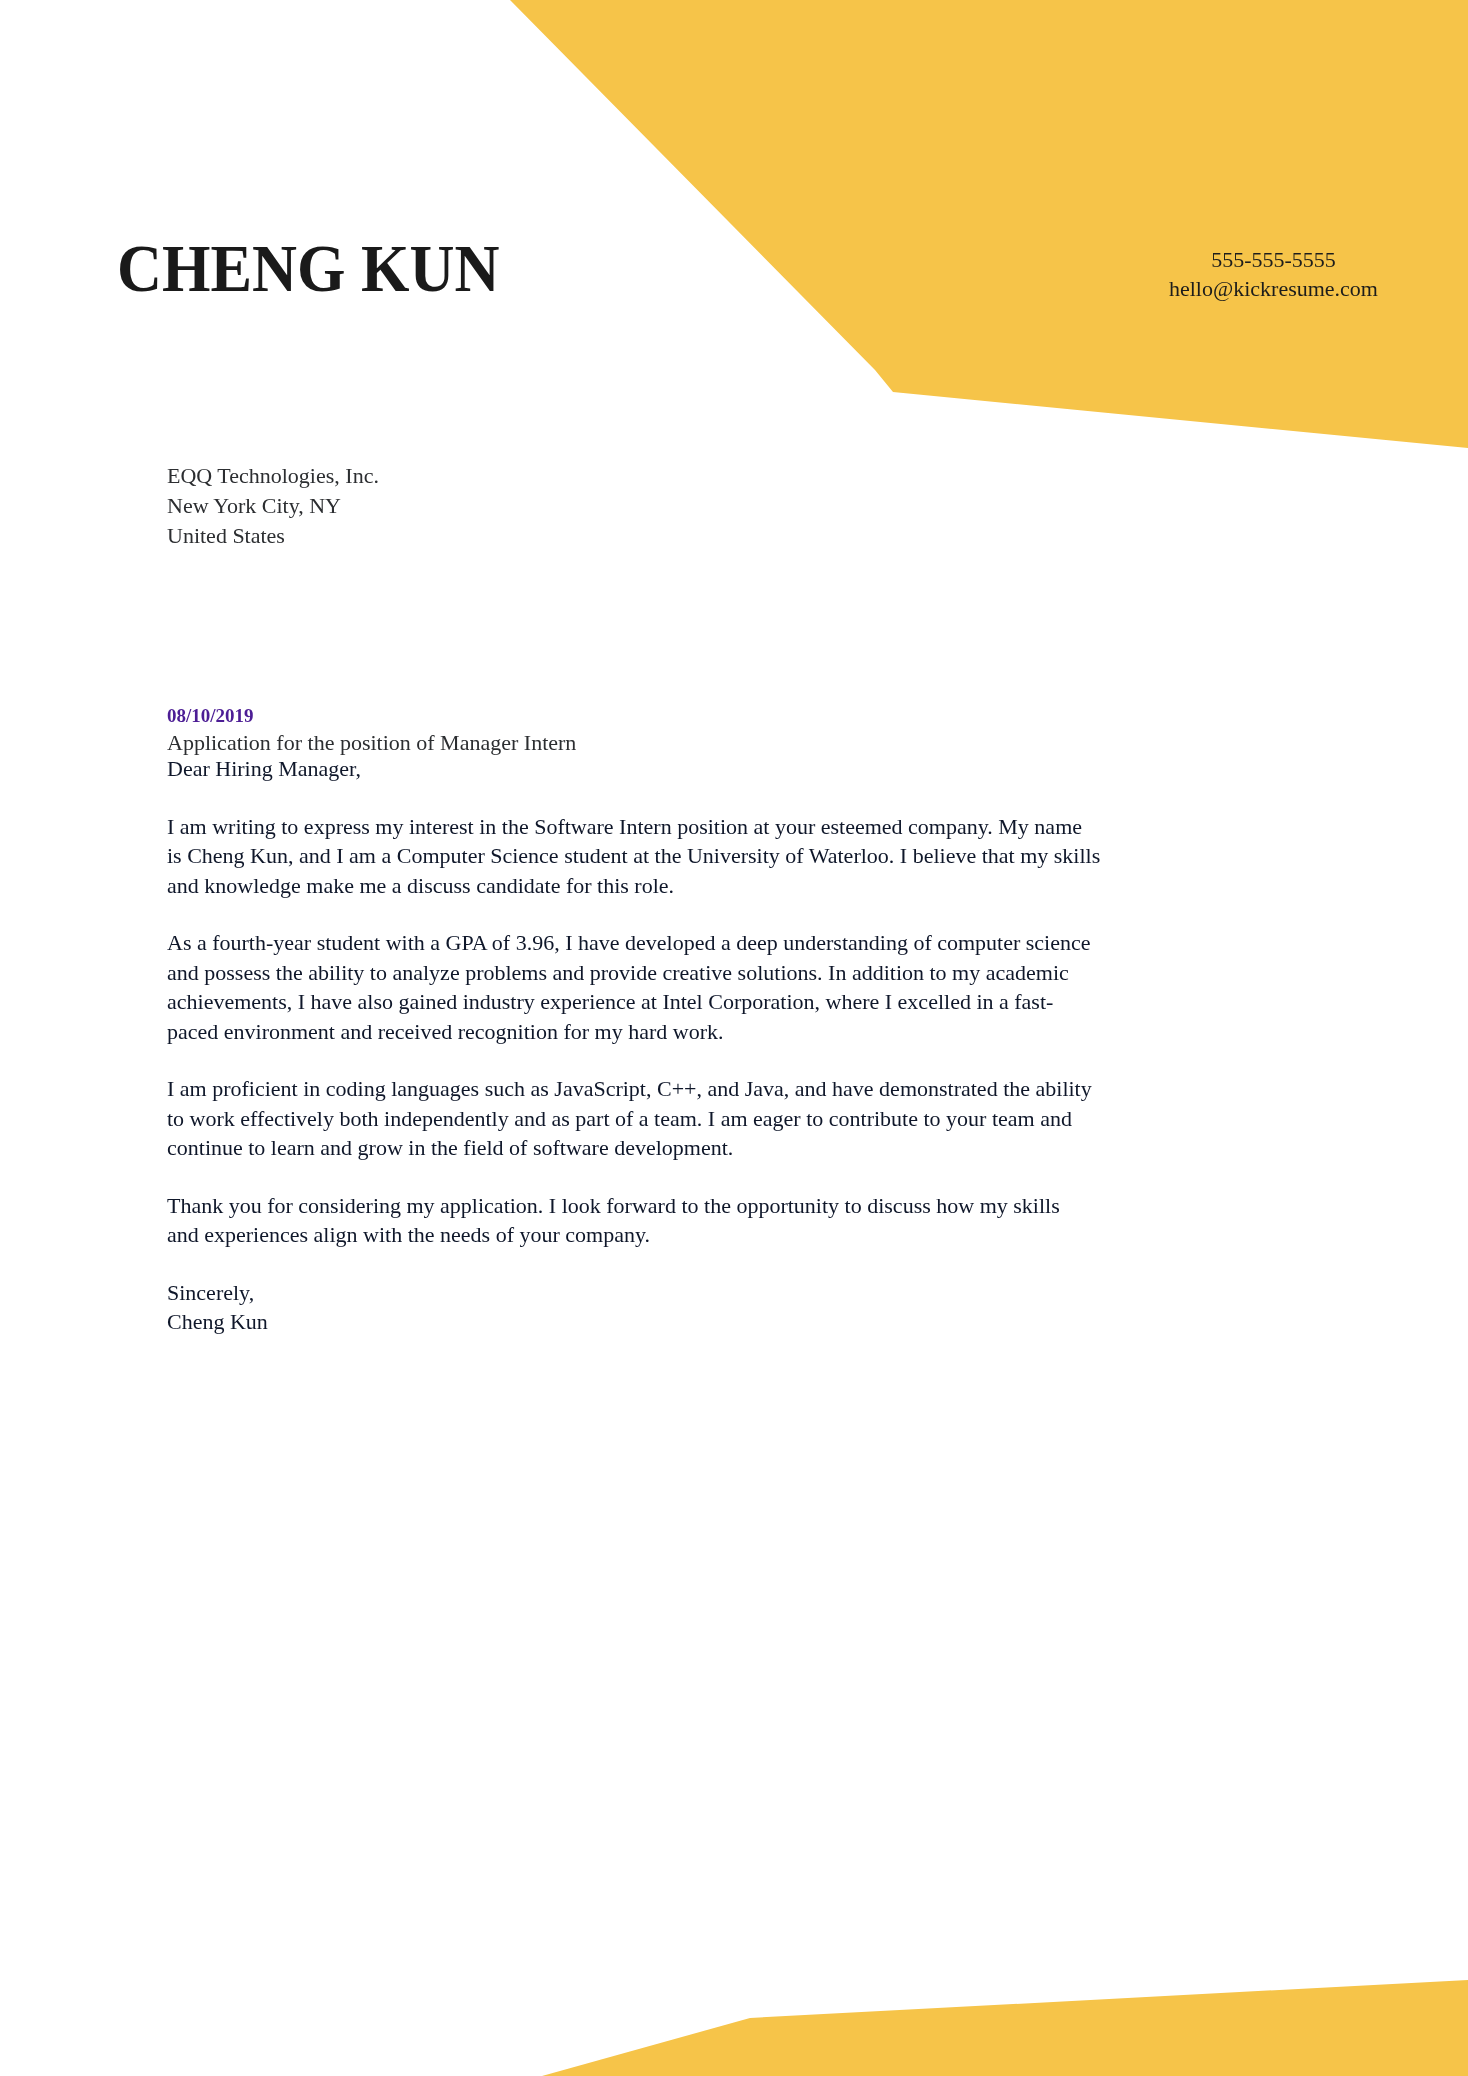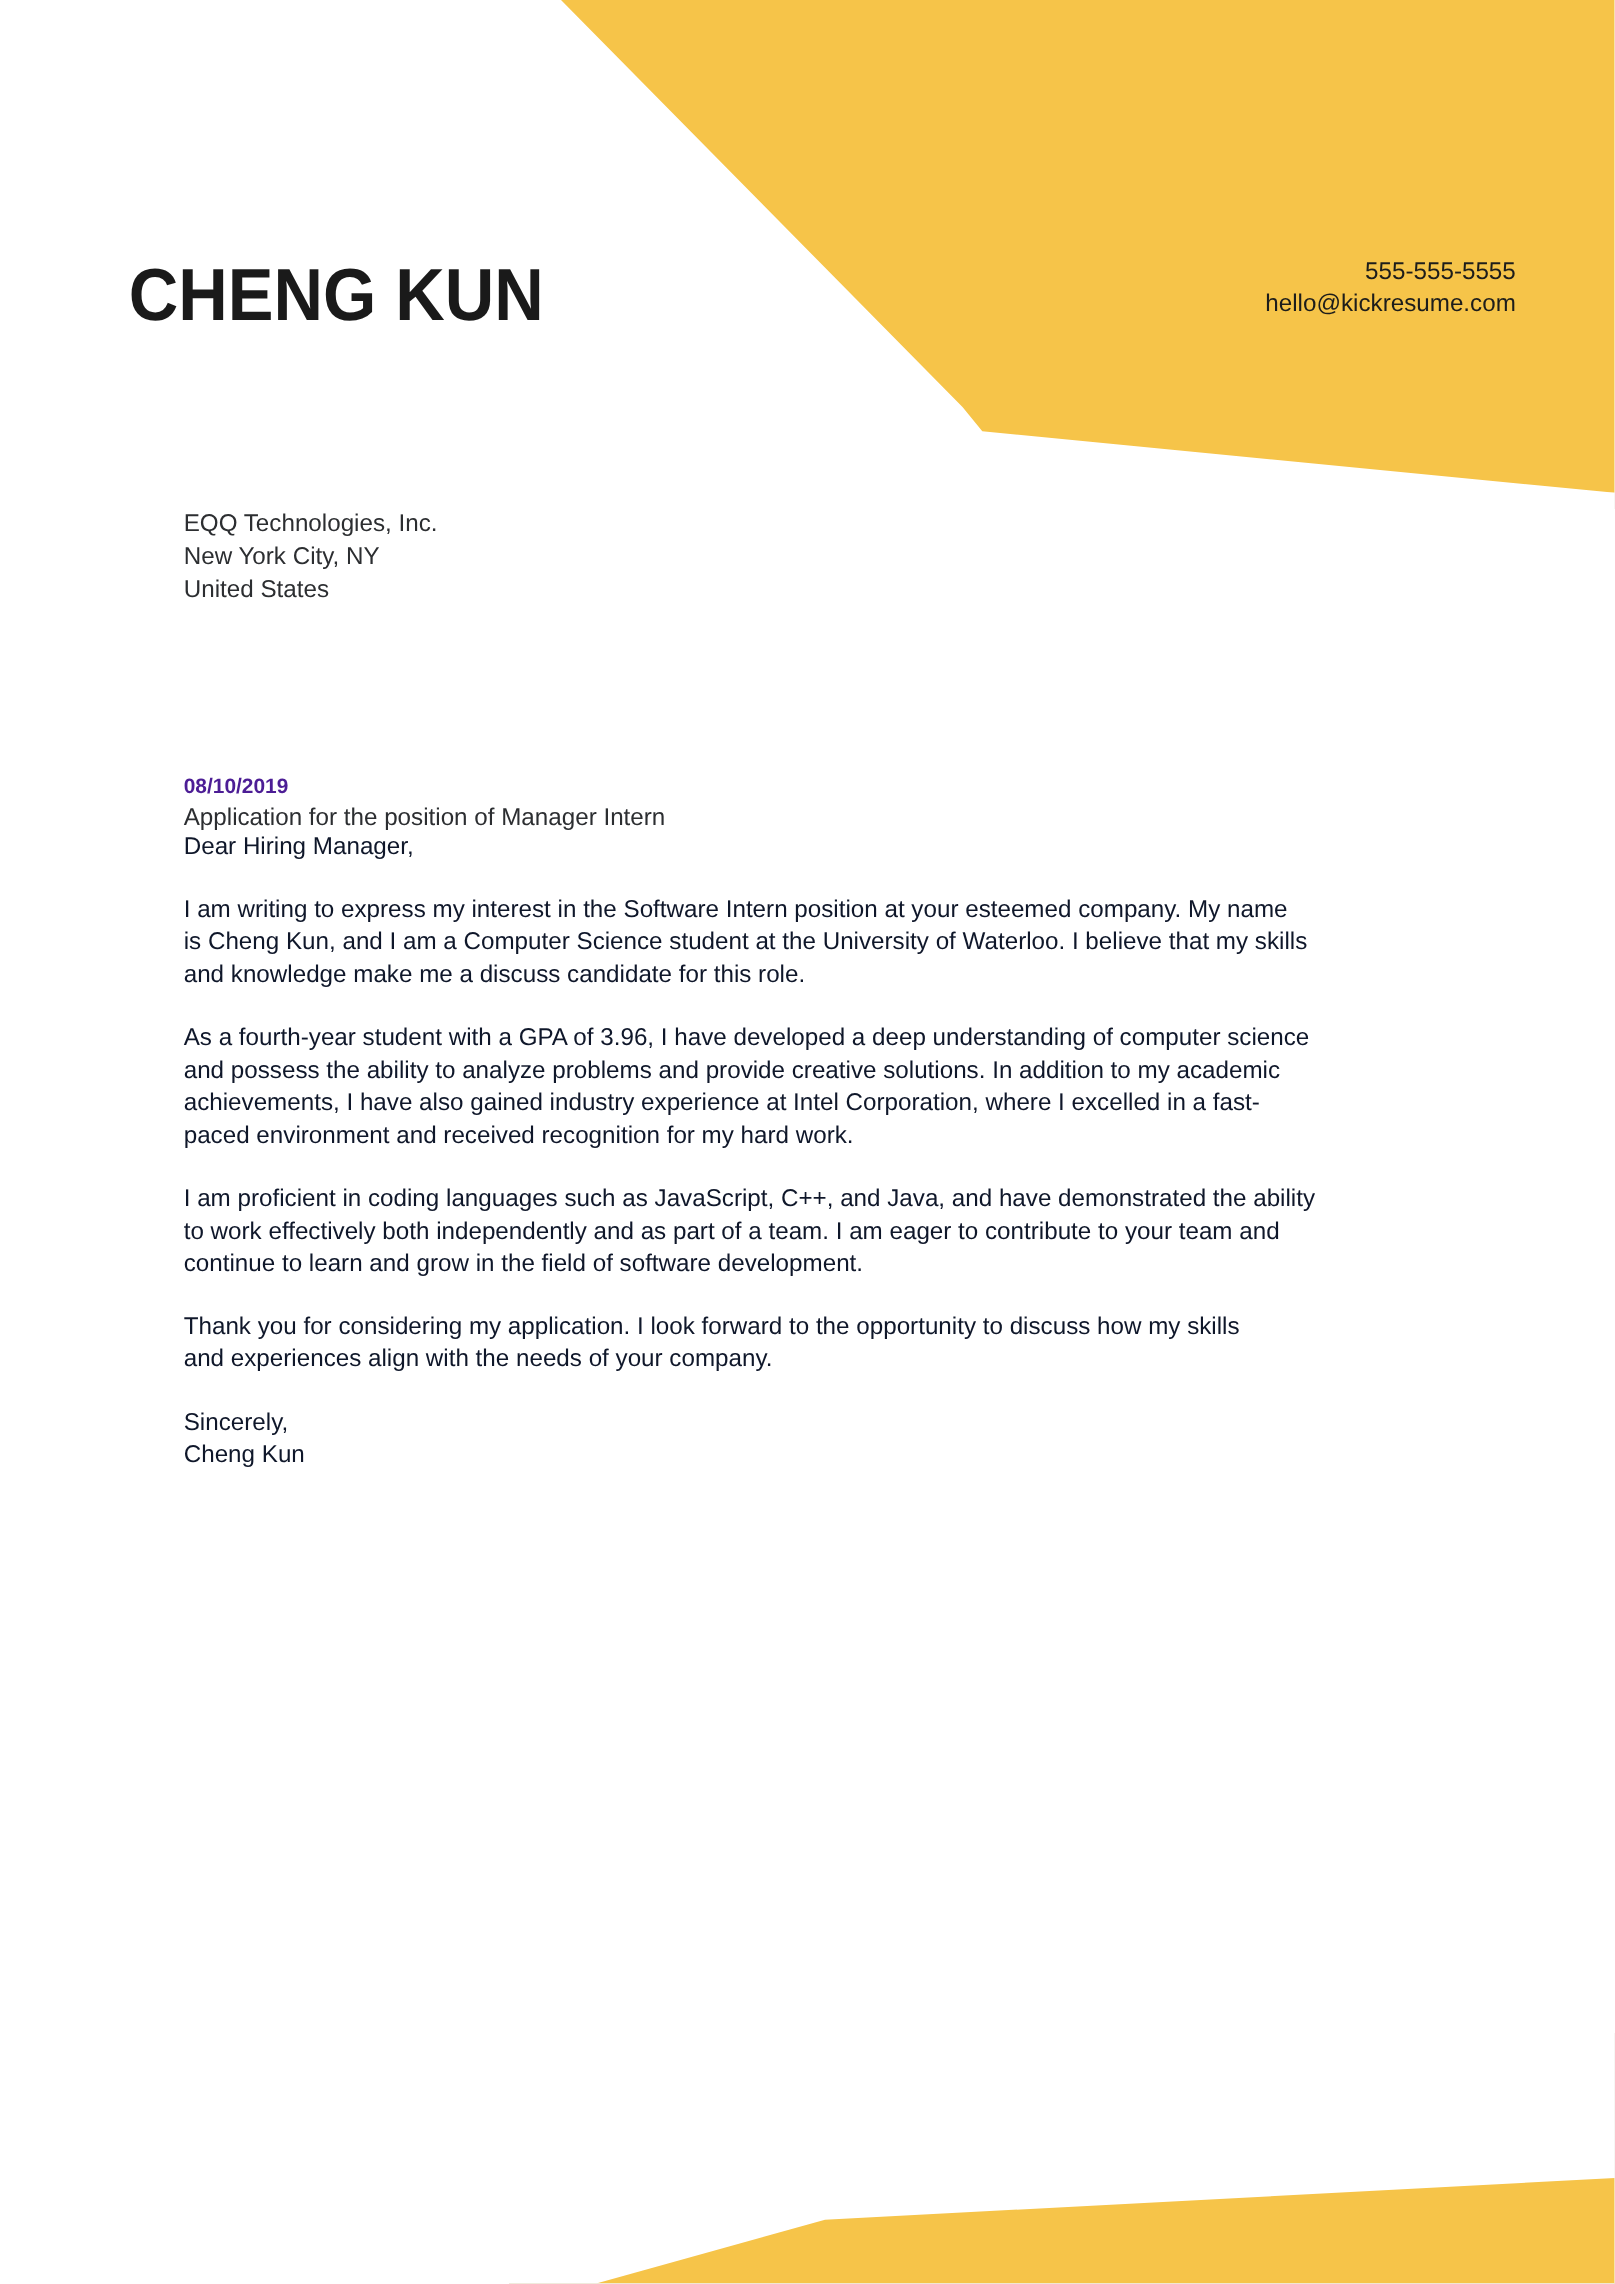--- a/index.html
+++ b/index.html
@@ -3,21 +3,21 @@
 <meta charset="utf-8">
 <style>
   html, body { margin: 0; padding: 0; background: #e8e8e8; }
   .page {
     position: relative;
     width: 1468px;
     height: 2076px;
     margin: 0 auto;
     background: #ffffff;
     overflow: hidden;
-    font-family: Liberation Sans, sans-serif;
+    font-family: Liberation Serif, serif;
   }
   .shape {
     position: absolute;
     left: 0; top: 0;
     width: 1468px; height: 2076px;
     background: #F6C449; 
   }
   .shape-top {
     clip-path: polygon(510px 0px, 1468px 0px, 1468px 448px, 893px 392px, 875px 370px);
   }
@@ -31,22 +31,22 @@
     font-size: 67px;
     font-weight: bold;
     line-height: 1;
     color: #1a1a1a;
     white-space: nowrap;
     transform: scaleX(0.93);
     transform-origin: left top;
   }
   .contact {
     position: absolute;
-    right: 90px; top: 232px;
-    text-align: right;
+    right: 90px; top: 245px;
+    text-align: center;
     font-size: 22px;
     line-height: 29px;
     color: #1d1d1b;
   }
   .recipient {
     position: absolute;
     left: 167px; top: 461px;
     font-size: 22px;
     line-height: 30px;
     color: #2c2e31;

